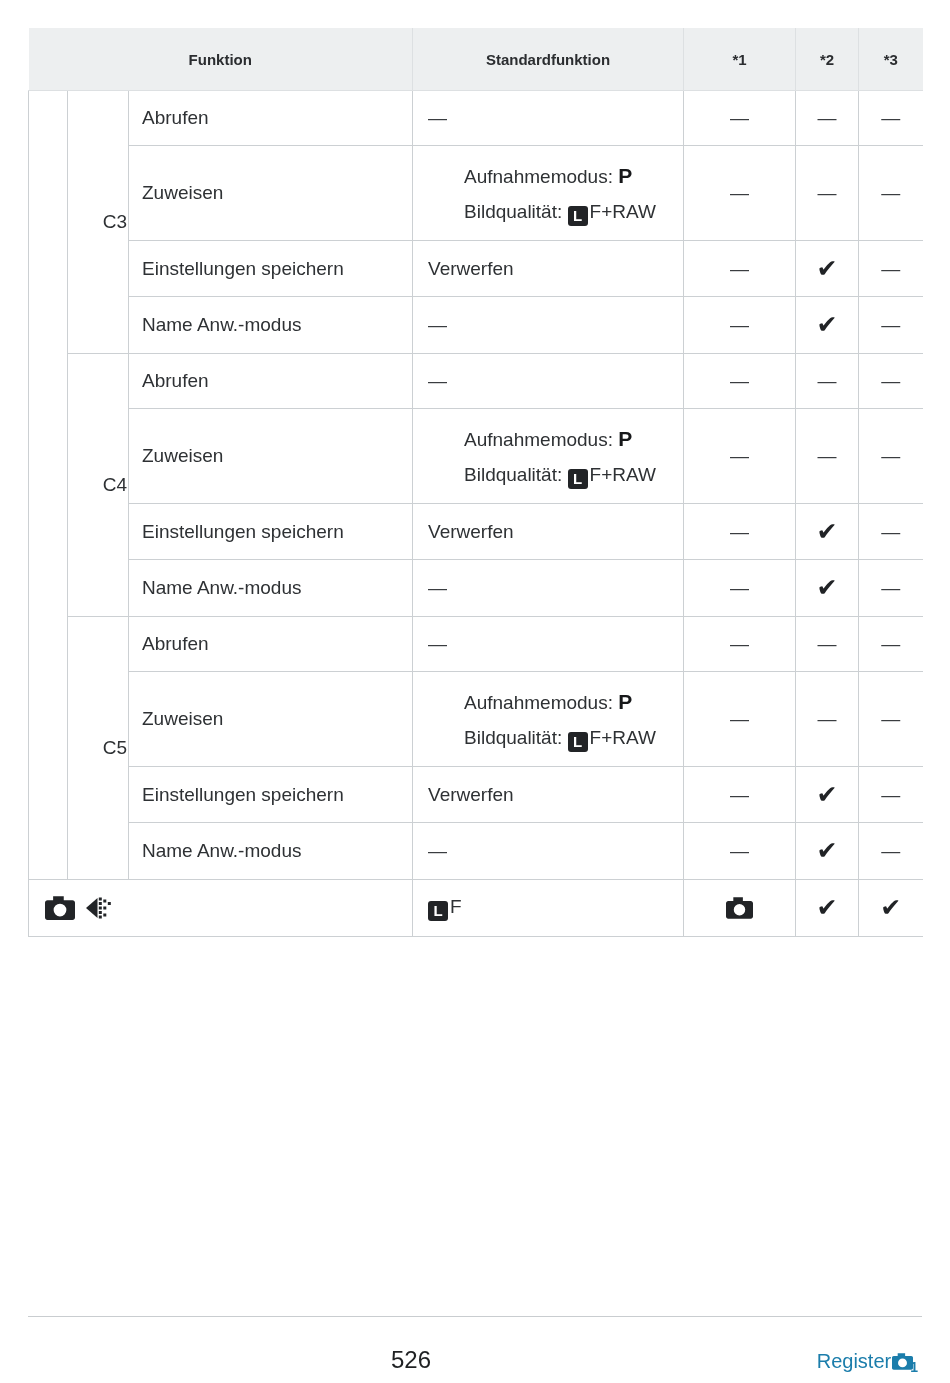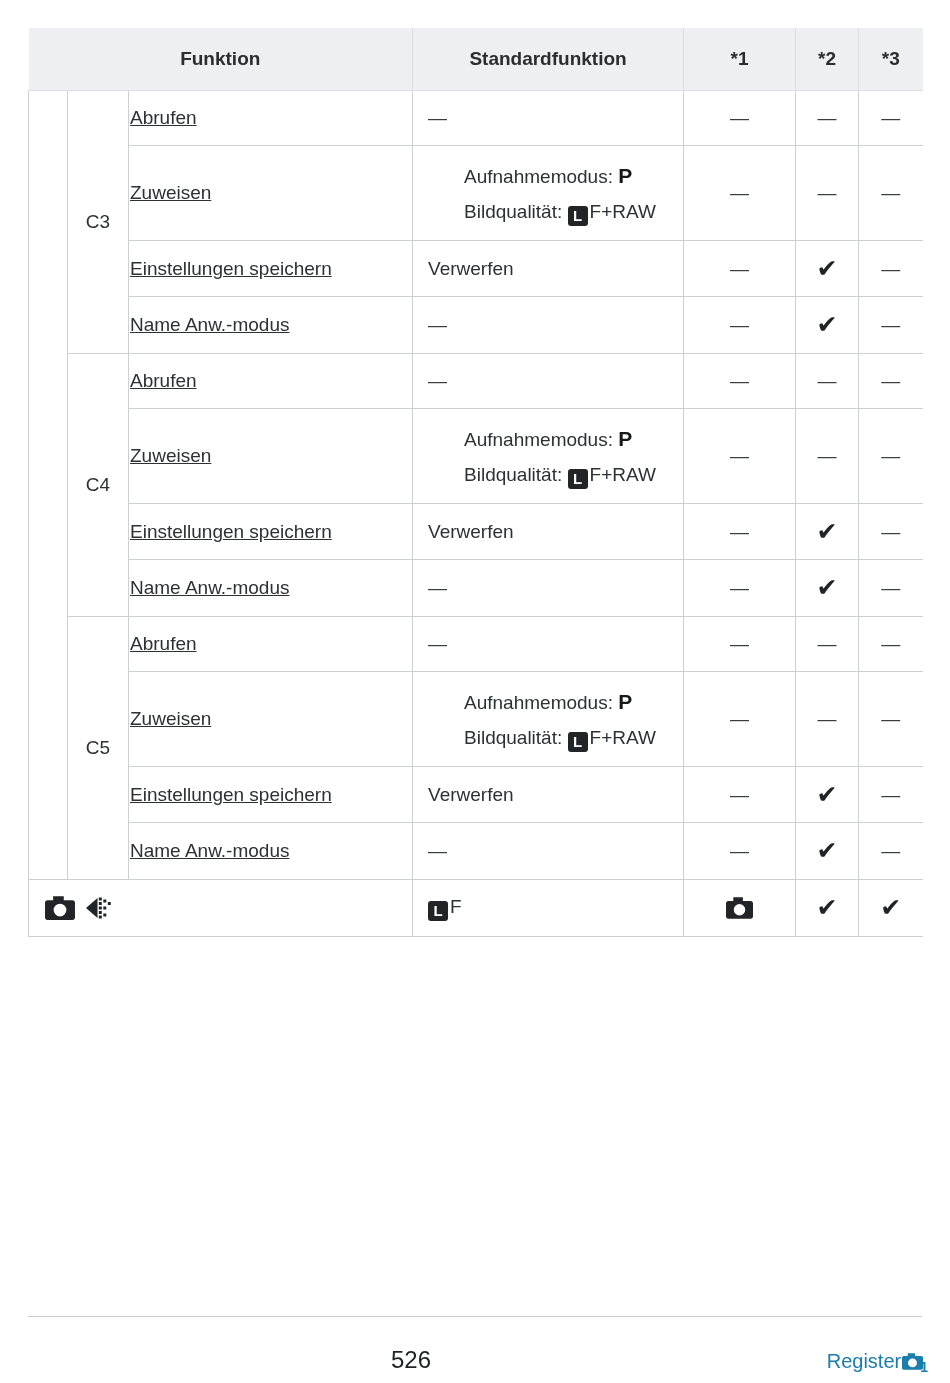--- a/index.html
+++ b/index.html
@@ -12,60 +12,60 @@
   table{border-collapse:collapse;table-layout:fixed;width:894px;}
   col.c-outer{width:39px;}
   col.c-group{width:61px;}
   col.c-fn{width:284px;}
   col.c-std{width:271px;}
   col.c-s1{width:112px;}
   col.c-s2{width:63px;}
   col.c-s3{width:64px;}
 
   thead th{
-    background:#edeff0;height:60px;font-size:19px;font-weight:bold;color:#2b2d30;
+    background:#edeff0;height:60px;font-size:15px;font-weight:bold;color:#2b2d30;
     border:1px solid #dde0e2;border-top:none;text-align:center;vertical-align:middle;
   }
   thead th:first-child{border-left:none;}
   thead th:last-child{border-right:none;}
 
   tbody td{
     border:1px solid #ccd0d3;font-size:19px;vertical-align:middle;
     background:#fff;color:#2e3134;
   }
   tbody td:last-child{border-right:none;}
 
   tr.r-short{height:56px;}
   tr.r-abruf{height:55px;}
   tr.r-tall{height:95px;}
   tr.r-name{height:57px;}
   tr.r-bottom{height:57px;}
 
   td.outer-cell{background:#fff;}
-  td.group-cell{text-align:center;}
-  td.fn-cell{padding-left:1px;text-decoration:underline;}
+  td.group-cell{text-align:right;}
+  td.fn-cell{padding-left:13px;}
   td.std-cell{padding-left:15px;}
   td.flag-cell{text-align:center;}
   td.icons-cell{padding-left:16px;}
 
   .icons-inline{display:flex;align-items:center;gap:10px;}
   .dash{font-size:19px;color:#3a3d40;letter-spacing:0;}
   .check{font-size:25px;line-height:1;color:#212326;}
   .mode-icon{font-weight:bold;font-size:21px;color:#17181a;}
   .quality-icon{
     display:inline-block;width:20px;height:20px;background:#222427;color:#fff;
     font-weight:bold;font-size:15px;line-height:20px;text-align:center;
     border-radius:3px;vertical-align:-3px;margin-right:2px;
   }
   .std-lines .line{line-height:35px;margin-left:36px;}
 
   .footer-rule{position:absolute;left:28px;top:1316px;width:894px;height:1px;background:#c9cdd0;}
   .page-number{position:absolute;left:0;top:1346px;width:822px;text-align:center;font-size:24px;color:#1f2123;}
   .register-link{
-    position:absolute;top:1350px;right:18px;display:flex;align-items:center;gap:1px;
+    position:absolute;top:1350px;right:28px;display:flex;align-items:center;gap:1px;
     color:#1b7dab;font-size:20px;text-decoration:none;cursor:pointer;
   }
   .reg-num{font-size:14px;font-weight:bold;position:relative;top:5px;left:-4px;}
 </style>
 </head>
 <body>
 
 <div class="table-wrap">
   <table>
     <colgroup>

